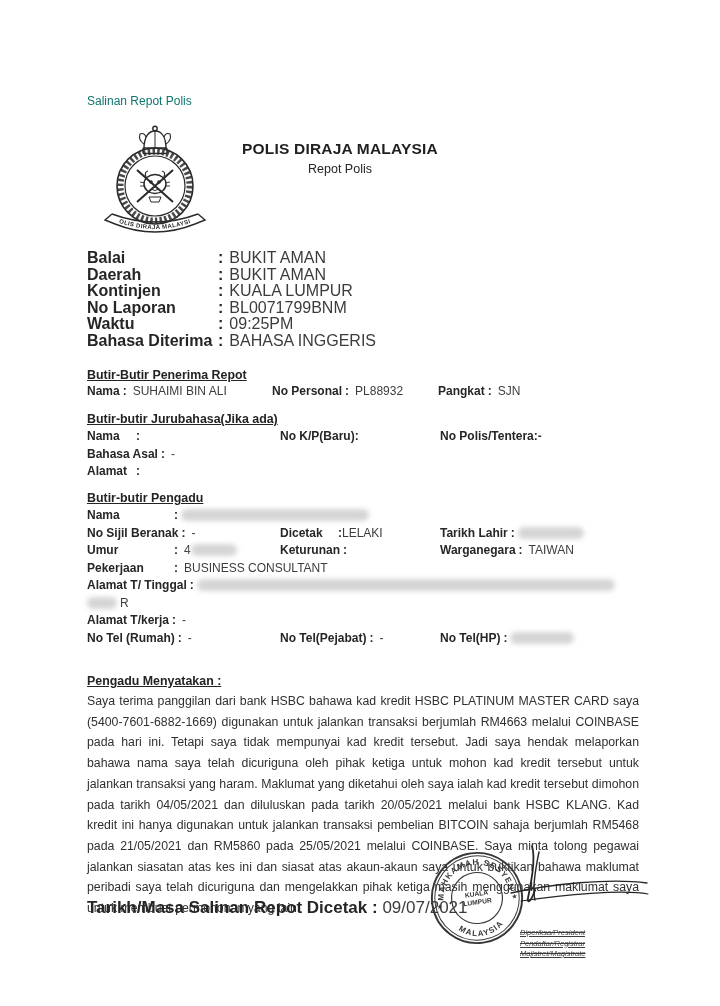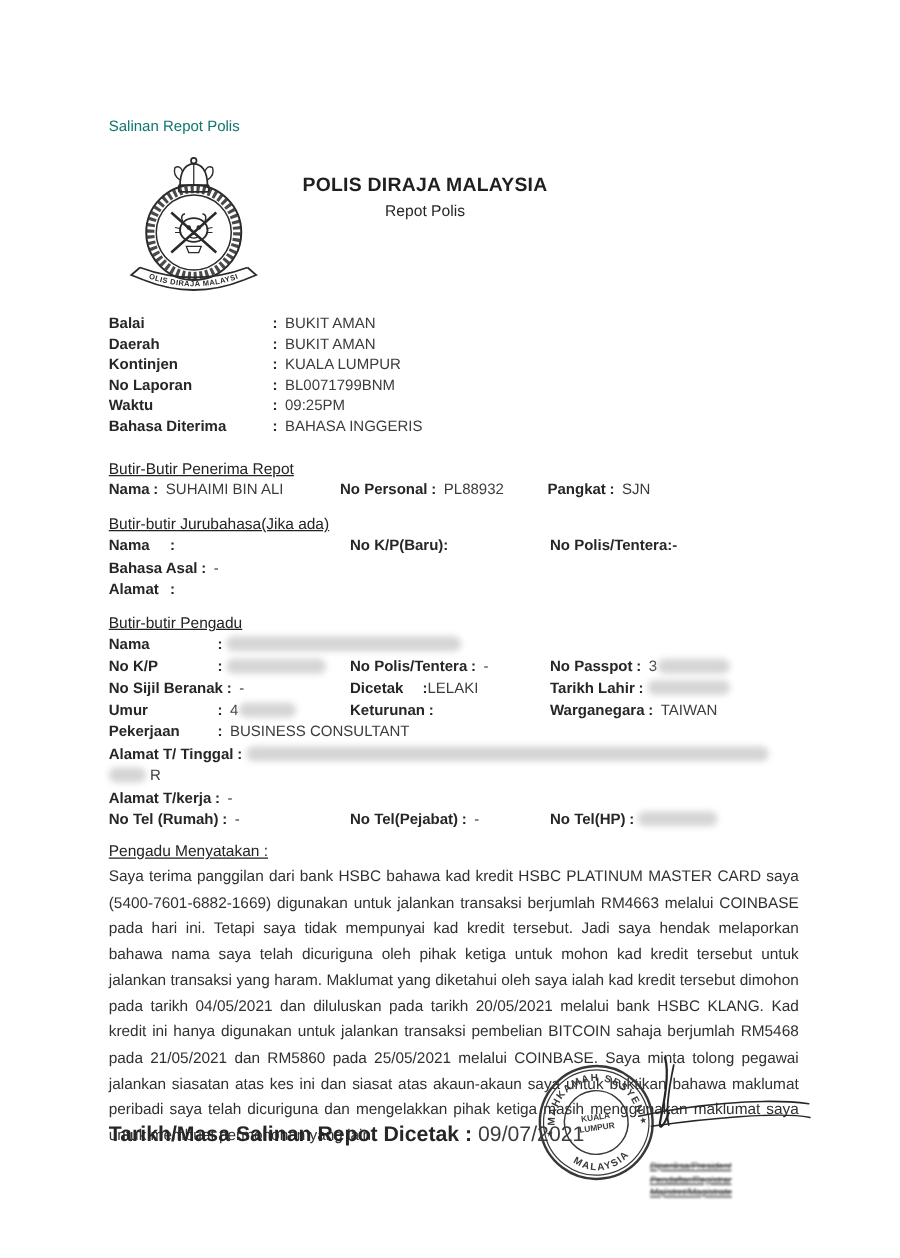--- a/index.html
+++ b/index.html
@@ -20,22 +20,22 @@
   .lw128{display:inline-block;width:128px;}
   .lw84{display:inline-block;min-width:84px;}
   .lw46{display:inline-block;min-width:46px;}
   .lw68{display:inline-block;min-width:68px;}
   .lw58{display:inline-block;min-width:58px;}
   .copy-label{left:87px;top:94px;font-size:12px;color:#0f766e;}
   .title-wrap{left:60px;top:140px;width:560px;text-align:center;}
   .doc-title{font-size:15.5px;font-weight:bold;color:#1f1f1f;letter-spacing:.2px;}
   .doc-subtitle{font-size:12.5px;font-weight:normal;color:#262626;margin-top:4px;}
   .info-block{left:87px;top:250px;width:553px;}
-  .info-row{line-height:16.6px;font-size:12px;}
-  .heading{font-size:12.4px;font-weight:normal;color:#232323;text-decoration:underline;}
+  .info-row{line-height:16.6px;font-size:16px;}
+  .heading{font-size:12.4px;font-weight:bold;color:#232323;text-decoration:underline;}
   .r3{display:grid;grid-template-columns:193px 160px 1fr;font-size:12px;line-height:17.6px;}
   .r3p{display:grid;grid-template-columns:185px 166px 1fr;font-size:12px;line-height:17.6px;}
   .penerima-block{left:87px;top:368px;width:553px;}
   .jurubahasa-block{left:87px;top:412px;width:553px;}
   .pengadu-block{left:87px;top:491px;width:553px;}
   .pengadu-block .r3{line-height:17.5px;}
   .rowline{font-size:12px;line-height:17.5px;}
   .rd{display:inline-block;background:#d5d5d5;border-radius:7px;filter:blur(2.5px);height:12px;vertical-align:-2px;}
   .statement-heading{left:87px;top:674px;}
   .statement-body{
@@ -131,25 +131,20 @@
   </div>
   <div class="rowline"><span class="b lw46">Alamat</span><span class="c">:</span></div>
 </div>
 
 <div class="abs pengadu-block">
   <div class="heading">Butir-butir Pengadu</div>
   <div class="rowline" style="margin-top:2px;">
     <span class="b lw84">Nama</span><span class="c">:</span><span class="rd" style="width:188px;"></span>
   </div>
   <div class="r3">
-    <div><span class="b lw84">No K/P</span><span class="c">:</span><span class="rd" style="width:80px;"></span></div>
-    <div><span class="b">No Polis/Tentera</span><span class="c">:</span><span class="v">-</span></div>
-    <div><span class="b">No Passpot</span><span class="c">:</span><span class="v">3</span><span class="rd" style="width:58px;"></span></div>
-  </div>
-  <div class="r3">
     <div><span class="b lw84">No Sijil Beranak</span><span class="c">:</span><span class="v">-</span></div>
     <div><span class="b lw58">Dicetak</span><span class="ct">:</span><span class="v0">LELAKI</span></div>
     <div><span class="b">Tarikh Lahir</span><span class="c">:</span><span class="rd" style="width:66px;"></span></div>
   </div>
   <div class="r3">
     <div><span class="b lw84">Umur</span><span class="c">:</span><span class="v">4</span><span class="rd" style="width:46px;"></span></div>
     <div><span class="b">Keturunan</span><span class="c">:</span></div>
     <div><span class="b">Warganegara</span><span class="c">:</span><span class="v">TAIWAN</span></div>
   </div>
   <div class="rowline">

